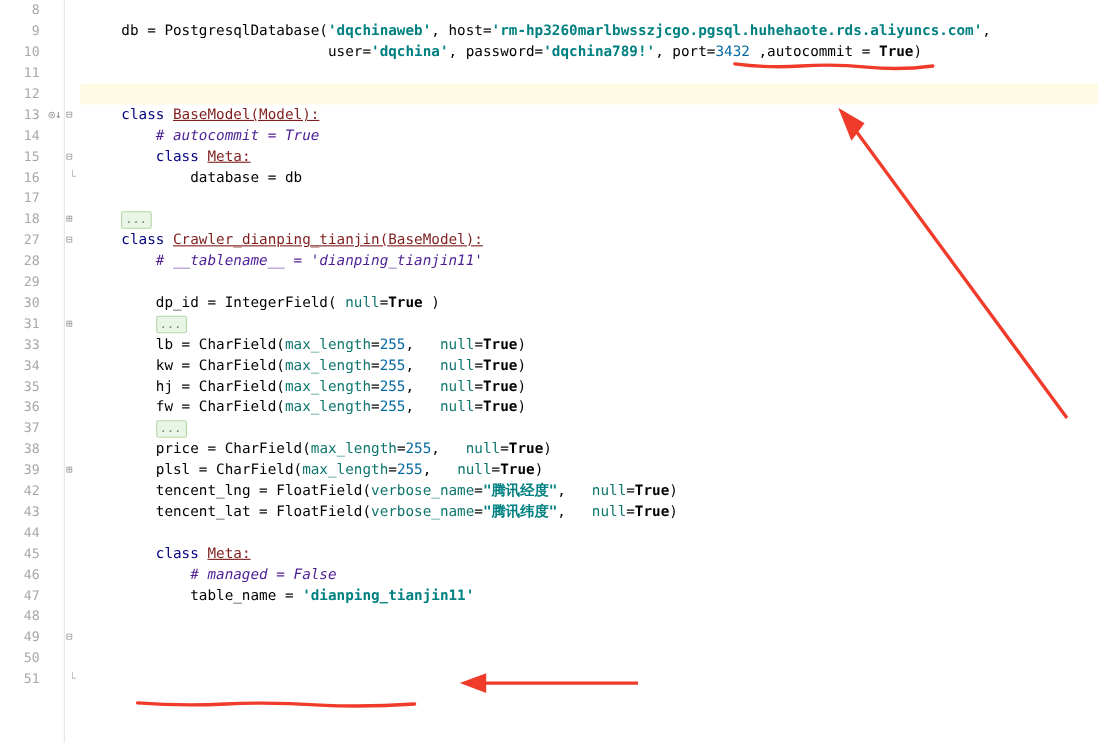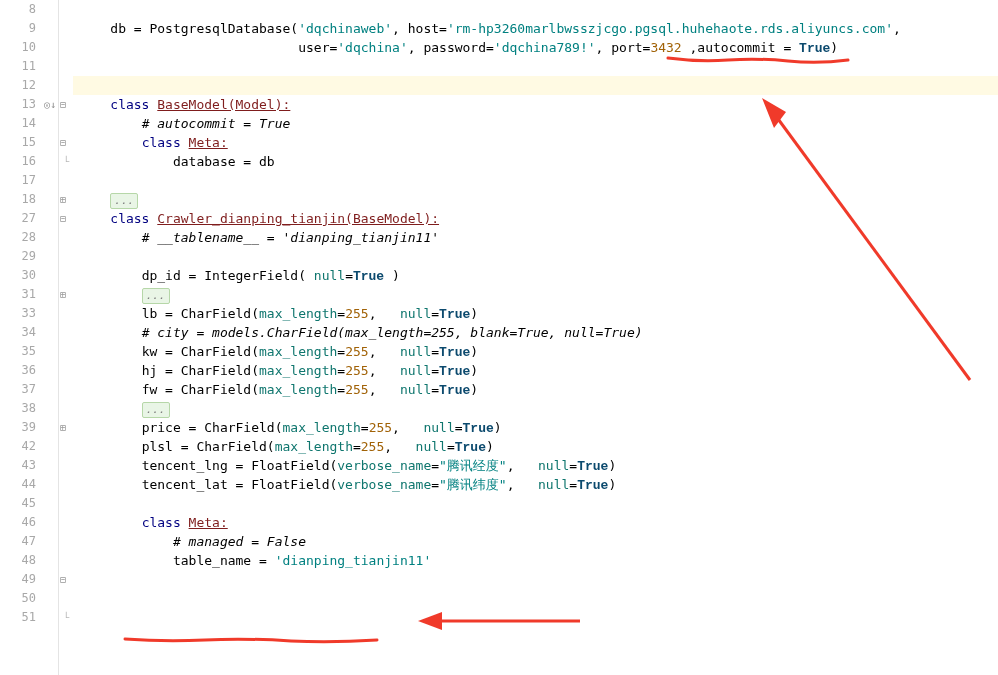--- a/index.html
+++ b/index.html
@@ -64,25 +64,25 @@
   .code-line {
     height: 19px;
     line-height: 19px;
     white-space: pre;
     padding-left: 6px;
   }
   .hl-line {
     background: #fffae3;
   }
   .kw { color: #000080; font-weight: normal; }
-  .str { color: #008080; font-weight: normal; }
-  .num { color: #a16207; }
-  .comment { color: #000000; font-style: italic; }
+  .str { color: #008080; font-weight: bold; }
+  .num { color: #0369a1; }
+  .comment { color: #4c1d95; font-style: italic; }
   .param { color: #0f766e; }
-  .bool { color: #0c4a6e; font-weight: bold; font-family: Liberation Mono, monospace; }
+  .bool { color: #000000; font-weight: bold; }
   .classname { color: #7f1d1d; text-decoration: underline; }
   .fold-box {
     background: #e9f5e6;
     border: 1px solid #b6d7a8;
     color: #808080;
     font-style: italic;
     padding: 0 3px;
     border-radius: 2px;
     font-size: 11px;
     display: inline-block;
@@ -161,21 +161,20 @@
       <div class="code-line">        <span class="kw">class </span><span class="classname">Meta:</span></div>
       <div class="code-line">            <span>database = db</span></div>
       <div class="code-line"></div>
       <div class="code-line">    <span class="fold-box">...</span></div>
       <div class="code-line">    <span class="kw">class </span><span class="classname">Crawler_dianping_tianjin(BaseModel):</span></div>
       <div class="code-line">        <span class="comment"># __tablename__ = 'dianping_tianjin11'</span></div>
       <div class="code-line"></div>
       <div class="code-line">        <span>dp_id = IntegerField( </span><span class="param">null</span><span>=</span><span class="bool">True</span><span> )</span></div>
       <div class="code-line">        <span class="fold-box">...</span></div>
       <div class="code-line">        <span>lb = CharField(</span><span class="param">max_length</span><span>=</span><span class="num">255</span><span>,   </span><span class="param">null</span><span>=</span><span class="bool">True</span><span>)</span></div>
-      <div class="code-line">        <span class="comment"># city = models.CharField(max_length=255, blank=True, null=True)</span></div>
       <div class="code-line">        <span>kw = CharField(</span><span class="param">max_length</span><span>=</span><span class="num">255</span><span>,   </span><span class="param">null</span><span>=</span><span class="bool">True</span><span>)</span></div>
       <div class="code-line">        <span>hj = CharField(</span><span class="param">max_length</span><span>=</span><span class="num">255</span><span>,   </span><span class="param">null</span><span>=</span><span class="bool">True</span><span>)</span></div>
       <div class="code-line">        <span>fw = CharField(</span><span class="param">max_length</span><span>=</span><span class="num">255</span><span>,   </span><span class="param">null</span><span>=</span><span class="bool">True</span><span>)</span></div>
       <div class="code-line">        <span class="fold-box">...</span></div>
       <div class="code-line">        <span>price = CharField(</span><span class="param">max_length</span><span>=</span><span class="num">255</span><span>,   </span><span class="param">null</span><span>=</span><span class="bool">True</span><span>)</span></div>
       <div class="code-line">        <span>plsl = CharField(</span><span class="param">max_length</span><span>=</span><span class="num">255</span><span>,   </span><span class="param">null</span><span>=</span><span class="bool">True</span><span>)</span></div>
       <div class="code-line">        <span>tencent_lng = FloatField(</span><span class="param">verbose_name</span><span>=</span><span class="str">"腾讯经度"</span><span>,   </span><span class="param">null</span><span>=</span><span class="bool">True</span><span>)</span></div>
       <div class="code-line">        <span>tencent_lat = FloatField(</span><span class="param">verbose_name</span><span>=</span><span class="str">"腾讯纬度"</span><span>,   </span><span class="param">null</span><span>=</span><span class="bool">True</span><span>)</span></div>
       <div class="code-line"></div>
       <div class="code-line">        <span class="kw">class </span><span class="classname">Meta:</span></div>

